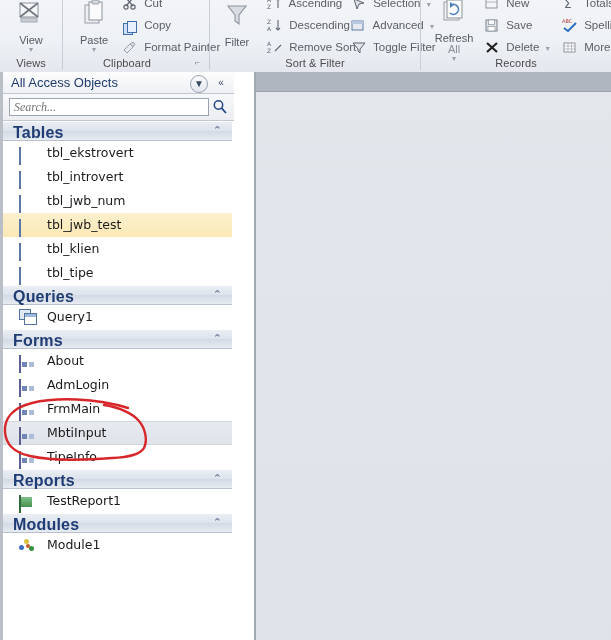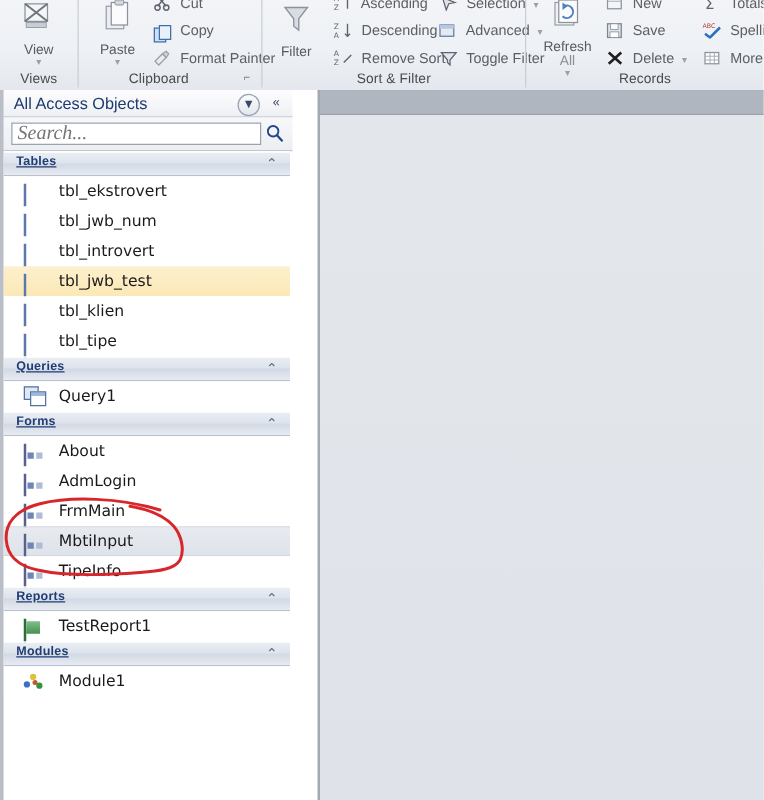--- a/index.html
+++ b/index.html
@@ -188,21 +188,21 @@
   }
   .search-input {
     position: absolute;
     left: 6px; top: 4px;
     width: 200px; height: 18px;
     background: #ffffff;
     border: 1px solid #9aa3b0;
     box-sizing: border-box;
     font-family: "Liberation Serif", serif;
     font-style: italic;
-    font-size: 16px;
+    font-size: 12px;
     color: #6d727a;
     padding: 0 4px;
     line-height: 16px;
     outline: none;
   }
   .search-icon {
     position: absolute;
     right: 6px; top: 5px;
     width: 16px; height: 16px;
   }
@@ -219,25 +219,24 @@
     position: relative;
     height: 20px;
     background: linear-gradient(to bottom, #eaeef4 0%, #dde3ec 48%, #d2d9e4 50%, #e7ebf2 100%);
     border-top: 1px solid #ffffff;
     border-bottom: 1px solid #b9c1ce;
     box-sizing: border-box;
   }
   .group-band .gname {
     position: absolute;
     left: 10px; top: 2px;
-    font-size: 10px;
+    font-size: 16px;
     font-weight: bold;
     color: #1f3c74;
     letter-spacing: .2px;
-    text-decoration: underline;
   }
   .group-band .gchev {
     position: absolute;
     right: 10px; top: 2px;
     font-size: 11px;
     color: #5a6b87;
   }
 
   .obj-row {
     position: relative;
@@ -593,25 +592,25 @@
           <div class="group-band">
             <span class="gname">Tables</span>
             <span class="gchev">⌃</span>
           </div>
           <div class="obj-row">
             <span class="obj-icon"><i class="icn-table"></i></span>
             <span class="obj-label">tbl_ekstrovert</span>
           </div>
           <div class="obj-row">
             <span class="obj-icon"><i class="icn-table"></i></span>
+            <span class="obj-label">tbl_introvert</span>
+          </div>
+          <div class="obj-row">
+            <span class="obj-icon"><i class="icn-table"></i></span>
             <span class="obj-label">tbl_jwb_num</span>
-          </div>
-          <div class="obj-row">
-            <span class="obj-icon"><i class="icn-table"></i></span>
-            <span class="obj-label">tbl_introvert</span>
           </div>
           <div class="obj-row sel-amber">
             <span class="obj-icon"><i class="icn-table"></i></span>
             <span class="obj-label">tbl_jwb_test</span>
           </div>
           <div class="obj-row">
             <span class="obj-icon"><i class="icn-table"></i></span>
             <span class="obj-label">tbl_klien</span>
           </div>
           <div class="obj-row">

